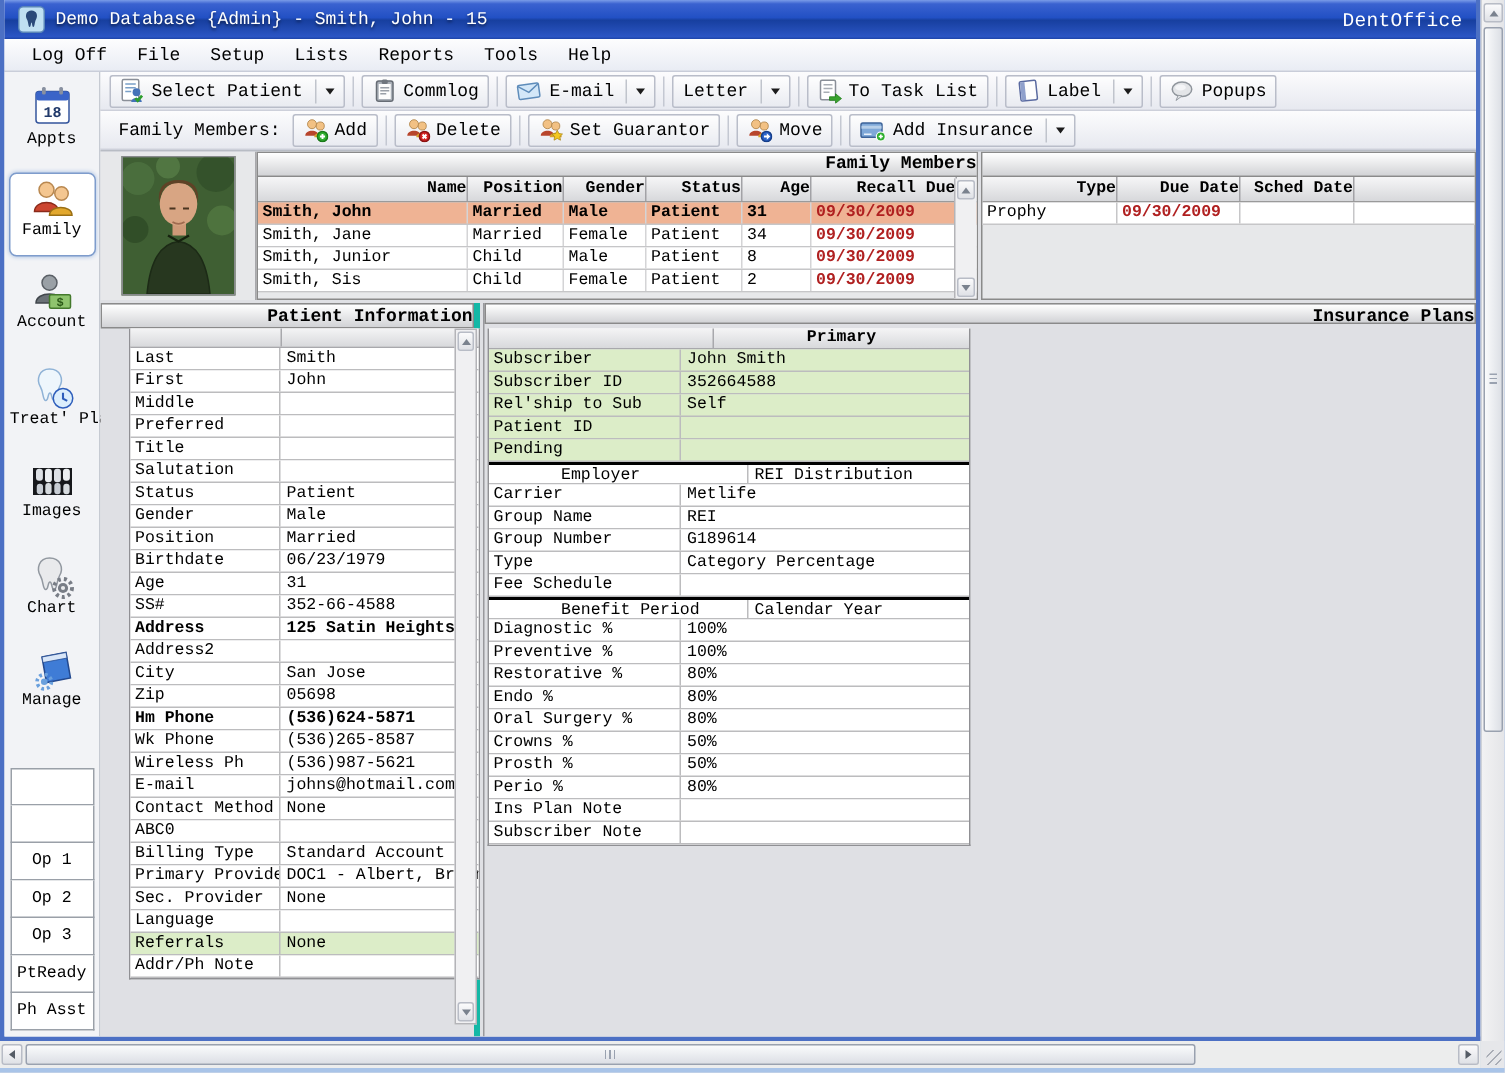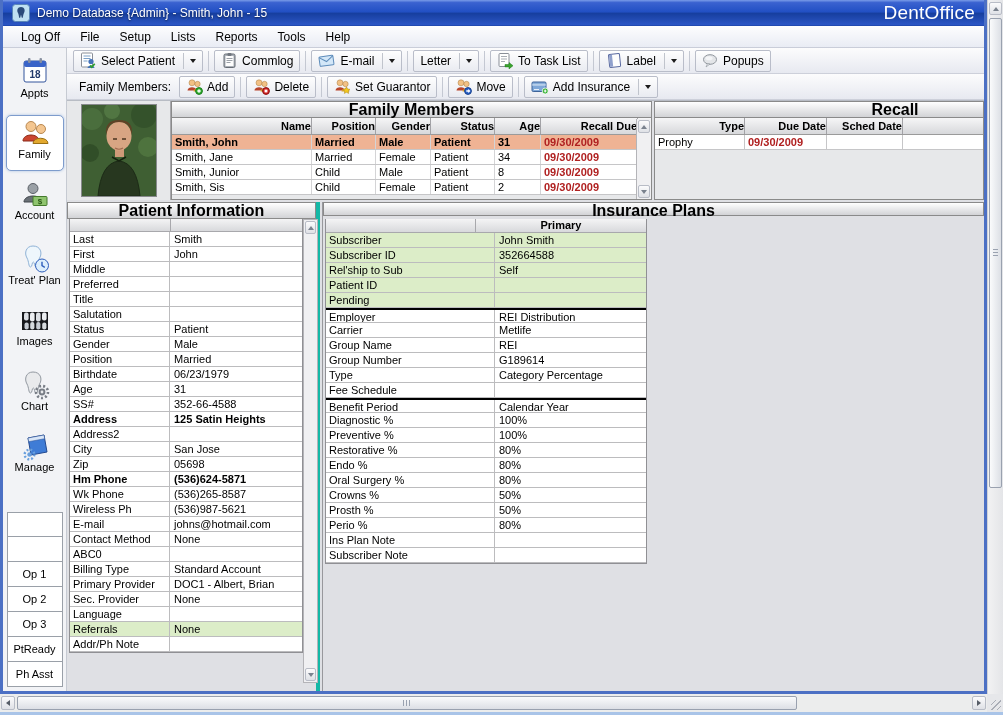--- a/index.html
+++ b/index.html
@@ -1,30 +1,30 @@
 <!DOCTYPE html>
 <html><head>
 <meta charset="utf-8">
 <style>
   * { box-sizing: border-box; }
   body { margin:0; background:#9db4d8; }
   #screen { position:relative; width:1003px; height:715px; background:#cfdef2;
-            font-family:Liberation Sans, sans-serif; font-size:11px; color:#000; overflow:hidden; }
+            font-family:Liberation Mono, monospace; font-size:11px; color:#000; overflow:hidden; }
 
   
   #app { position:absolute; left:0; top:0; width:987px; height:694px;
          border-left:3px solid #4c70c4; border-right:3px solid #4c70c4; border-bottom:3px solid #4c70c4;
          background:#eef0f4; display:flex; flex-direction:column; }
 
   .titlebar { flex:0 0 26px; height:26px; display:flex; align-items:center; padding:0 9px;
               background:linear-gradient(180deg,#7a9ce8 0%,#3a62d0 10%,#2250c4 45%,#173f9f 52%,#2b55c4 94%,#1d44a8 100%);
               color:#fff; }
   .titlebar .wicon { display:flex; align-items:center; }
   .titlebar .title { margin-left:7px; font-size:12px; flex:1; text-shadow:0 1px 2px rgba(0,0,0,.55); white-space:nowrap; }
-  .titlebar .brand { font-size:19px; letter-spacing:.2px;text-align:right; }
+  .titlebar .brand { font-size:13px; letter-spacing:.2px;text-align:right; }
 
   .menubar { flex:0 0 22px; height:22px; background:linear-gradient(180deg,#fdfdfe,#e9ecf4);
              border-bottom:1px solid #c9cdd9; display:flex; align-items:center; padding-left:8px; font-size:12px; }
   .menu-item { padding:2px 10px; white-space:nowrap; }
 
   #main { flex:1; display:flex; min-height:0; }
 
   
   #sidebar { flex:0 0 64px; width:64px; background:#f2f3f6; border-right:1px solid #c6cad2;
              display:flex; flex-direction:column; align-items:center; padding-top:4px; }
@@ -48,21 +48,21 @@
   .tsep { width:1px; height:20px; background:#c4c8d2; margin:0 4px; }
   .tcaption { font-size:12px; padding:0 7px; white-space:nowrap; }
   .darr { width:0; height:0; border-left:3.5px solid transparent; border-right:3.5px solid transparent;
           border-top:4px solid #1c1c1c; margin-left:2px; }
   .dd-divider { width:1px; height:16px; background:#c0c4cc; margin-left:4px; }
   .ticon { display:flex; align-items:center; }
 
   
   #content { flex:1; position:relative; background:#dfe0e4; border-top:1px solid #b8bcc4; overflow:hidden; }
 
-  .grid-title { height:16px; line-height:15px; text-align:center; font-size:16px; font-weight:bold;
+  .grid-title { height:16px; line-height:15px; text-align:right; font-size:12px; font-weight:bold;
                 background:linear-gradient(180deg,#ffffff,#d2d3d6); border-bottom:1px solid #8a8a8a; }
   .colheader { display:flex; background:linear-gradient(180deg,#f6f6f7,#d7d8db); border-bottom:1px solid #9a9a9a;
                font-weight:bold; }
   .colheader > div { border-right:1px solid #a2a2a6; text-align:right; overflow:hidden; white-space:nowrap; }
 
   
   .photo-cell { position:absolute; left:0; top:0; width:104px; height:99px; background:#e7e8ea;
                 border-right:1px solid #a8a8ac; display:flex; align-items:center; justify-content:center; }
   .photo-frame { width:76px; height:93px; border:1px solid #87898c; background:#3f5f33; }
 
@@ -93,40 +93,40 @@
   .recall-inner { width:480px; }
   .recall-grid .colheader { height:17px; line-height:16px; }
   .recall-row { display:flex; height:15px; line-height:14px; background:#fff; border-bottom:1px solid #c6c6c8; }
   .recall-row > div { padding-left:3px; border-right:1px solid #c6c6c8; overflow:hidden; white-space:nowrap; }
   .rc-type{width:90px} .rc-due{width:82px} .rc-sched{width:76px} .rc-blank{flex:1}
 
   
   .patient-panel { position:absolute; left:0; top:101px; width:253px; bottom:0; background:#dfe0e4;
                    border-right:4px solid #14b8a6; }
   .patient-panel > .grid-title { height:17px; line-height:16px; border:1px solid #8a8a8a; border-bottom-color:#8a8a8a; }
-  .pi-table { position:absolute; left:2px; top:17px; width:234px; border:1px solid #909094; border-top:none; background:#fff; }
+  .pi-table { position:absolute; left:19px; top:17px; width:234px; border:1px solid #909094; border-top:none; background:#fff; }
   .pi-colheader { height:13px; background:linear-gradient(180deg,#f4f4f5,#d8d9dc); border-bottom:1px solid #a8a8ac; position:relative; }
   .pi-colheader::after { content:""; position:absolute; left:100px; top:0; bottom:0; width:1px; background:#a8a8ac; }
   .kv-row { display:flex; height:15px; line-height:14px; background:#fff; border-bottom:1px solid #bcbcbe; }
   .kv-label { width:100px; padding-left:3px; border-right:1px solid #bcbcbe; overflow:hidden; white-space:nowrap; }
   .kv-value { flex:1; padding-left:4px; overflow:hidden; white-space:nowrap; }
   .kv-row.bold { font-weight:bold; }
   .kv-row.green { background:#dcedc8; }
   .pi-scroll { position:absolute; left:236px; top:17px; bottom:8px; width:15px; background:#f0f0f2; border:1px solid #b4b4b8; }
 
   
   .ins-panel { position:absolute; left:255px; top:101px; right:0; bottom:0; background:#dfe0e4; border-left:1px solid #98989c; }
   .ins-panel > .grid-title { height:14px; line-height:16px; border:1px solid #8a8a8a; }
   .ins-table { position:absolute; left:2px; top:17px; width:322px; border:1px solid #909094; border-top:none; background:#fff; }
   .ins-colheader { display:flex; height:14px; line-height:13px; background:linear-gradient(180deg,#f4f4f5,#d8d9dc);
                    border-bottom:1px solid #a8a8ac; font-weight:bold; }
   .ins-colheader .ic1 { width:150px; border-right:1px solid #a8a8ac; }
   .ins-colheader .ic2 { flex:1; text-align:center; }
-  .ins-row .kv-label { width:169px; }
-  .ins-row.thick { border-top:2px solid #000; }
+  .ins-row .kv-label { width:128px; }
+  .ins-row.thick { border-top:2px solid #000;padding-left:45px; }
 
   
   #vscroll { position:absolute; right:0; top:0; width:16px; height:712px; background:linear-gradient(90deg,#f2f2f3,#e4e5e8);
              border-left:1px solid #cfd2d8; }
   #vscroll .sb-box.top { top:2px; } #vscroll .sb-box.bot { bottom:2px; }
   .vthumb { position:absolute; left:1px; right:1px; top:18px; height:470px;
             background:linear-gradient(90deg,#fafbfc,#dcdfe5); border:1px solid #99a1af; border-radius:2px; }
   .vthumb::after { content:""; position:absolute; left:3px; right:3px; top:50%; margin-top:-4px; height:8px;
                    background:repeating-linear-gradient(180deg,#9aa2b0 0 1px,transparent 1px 3px); }
   #hscroll { position:absolute; left:0; bottom:3px; width:987px; height:18px; background:#eceded; }

